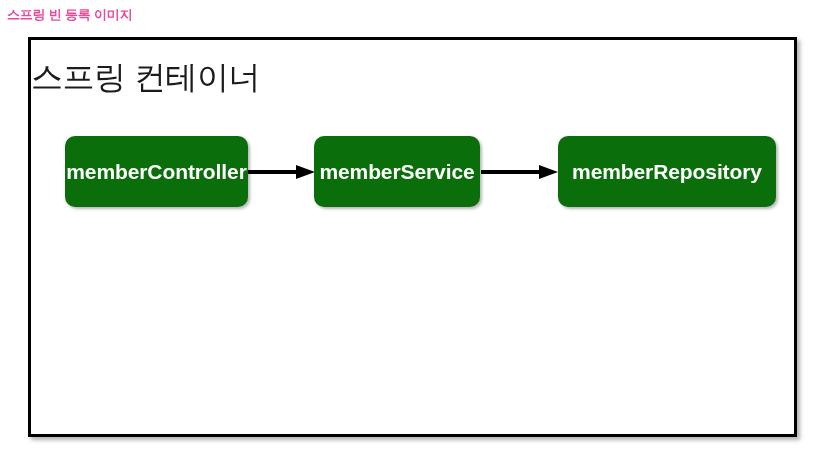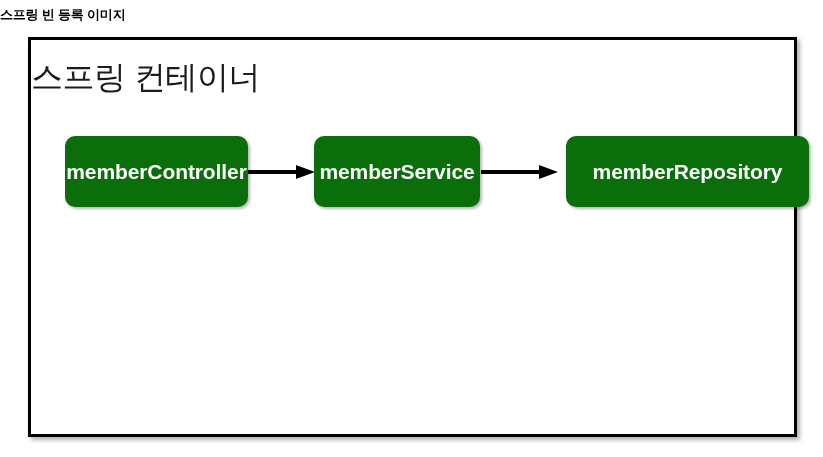--- a/index.html
+++ b/index.html
@@ -12,25 +12,25 @@
     height: 457px;
     position: relative;
     overflow: hidden;
     font-family: "Liberation Sans", "DejaVu Sans", sans-serif;
     -webkit-font-smoothing: antialiased;
   }
 
   
   .caption {
     position: absolute;
-    left: 0;
+    left: 7px;
     top: 6px;
     font-size: 13px;
     font-weight: bold;
-    color: #000000;
+    color: #ec4899;
     letter-spacing: -0.2px;
     white-space: nowrap;
     text-align: right;
   }
 
   
   .container-frame {
     position: absolute;
     left: 28px;
     top: 37px;
@@ -66,21 +66,21 @@
     color: #ffffff;
     font-size: 21px;
     font-weight: bold;
     letter-spacing: -0.1px;
     white-space: nowrap;
     box-shadow: 2px 2px 3px rgba(0,0,0,0.28);
   }
 
   #bean-0 { left: 34px;  top: 96px; width: 183px; }
   #bean-1 { left: 283px; top: 96px; width: 166px; }
-  #bean-2 { left: 527px; top: 96px; width: 243px; margin-left: 8px; }
+  #bean-2 { left: 527px; top: 96px; width: 218px; }
 
   
   .arrow {
     position: absolute;
     top: 125px;
     height: 14px;
   }
   #arrow-0 { left: 217px; width: 67px; }
   #arrow-1 { left: 450px; width: 77px; }
 

